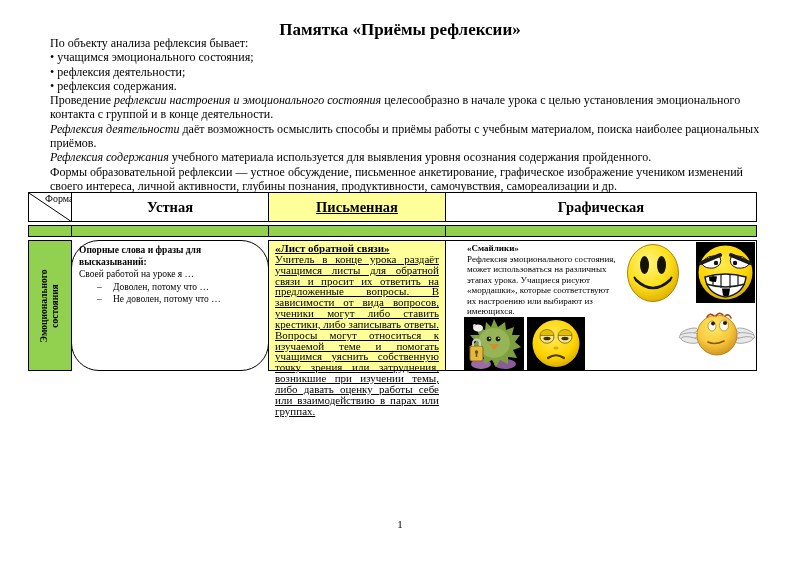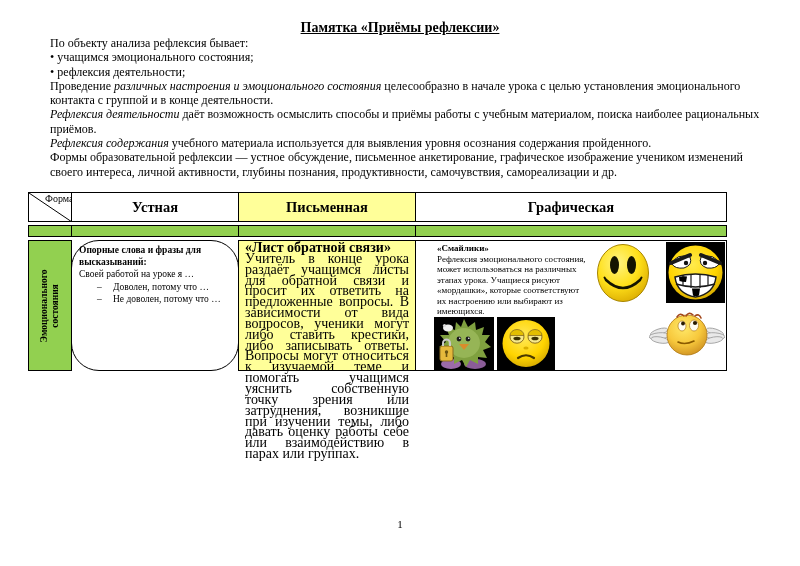--- a/index.html
+++ b/index.html
@@ -2,35 +2,35 @@
 <html><head>
 <meta charset="utf-8">
 <style>
   html,body { margin:0; padding:0; background:#fff; }
   .page {
     position:relative; width:800px; height:566px; background:#fff;
     font-family:"Liberation Serif", serif; color:#000; overflow:hidden;
   }
   .title {
     position:absolute; top:20px; left:0; width:100%;
-    text-align:center; font-weight:bold; font-size:14px;text-decoration:underline;
+    text-align:center; font-weight:bold; font-size:17px;
   }
   .intro {
     position:absolute; top:36px; left:50px; width:714px;
     font-size:12px; line-height:14.3px;
   }
   .intro-line { min-height:14.3px;font-family:Liberation Serif, serif; }
 
   .rtable { position:absolute; top:192px; left:28px; width:742px; }
   .trow { display:flex; }
   .cell {
     box-sizing:border-box; border:1px solid #000; background:#fff;
   }
   .cell + .cell { margin-left:-1px; }
-  .c1 { width:44px; } .c2 { width:168px; } .c3 { width:178px; } .c4 { width:312px; }
+  .c1 { width:44px; } .c2 { width:198px; } .c3 { width:178px;text-decoration:underline; } .c4 { width:312px; }
   .hrow .cell { height:30px; }
   .hlabel {
     display:flex; align-items:center; justify-content:center;
     font-weight:bold; font-size:14.5px;
   }
   .gap { height:3px; }
   .grow .cell { height:12px; }
 
   .corner { position:relative; overflow:hidden; }
   .corner svg { position:absolute; top:0; left:0; }
@@ -46,21 +46,21 @@
     font-weight:bold; font-size:9.5px; line-height:1.2;
     text-align:center; white-space:nowrap;
   }
   .vlabel .vline { display:block; }
 
   .oral-cell { padding:3px 6px 3px 7px; font-size:9.5px; line-height:12.2px;border-radius:28px; }
   .cell-heading { font-weight:bold; }
   .dash-item { display:flex; padding-left:18px; }
   .dash-item .dash { width:16px; flex:none; }
 
-  .written-cell { padding:2px 6px; font-size:14px; line-height:10.85px; }
+  .written-cell { padding:2px 6px; font-size:11px; line-height:10.85px; }
   .written-cell .body { text-align:justify; }
 
   .graphic-cell { position:relative; padding:2px 0 0 21px; font-size:9px; line-height:10.5px; }
   .graphic-text { width:152px; }
   .icon { position:absolute; }
   .icon svg { display:block; width:100%; height:100%; }
   .ic-happy  { left:180px; top:2px;  width:54px; height:60px; }
   .ic-evil   { left:250px; top:1px;  width:59px; height:61px; }
   .ic-shrug  { left:233px; top:70px; width:76px; height:46px; }
   .ic-monster{ left:18px;  top:76px; width:60px; height:53px; }
@@ -75,21 +75,22 @@
 <body>
 
 <div class="page">
 
   <div class="title">Памятка «Приёмы рефлексии»</div>
 
   <div class="intro">
       <div class="intro-line"><span>По объекту анализа рефлексия бывает:</span></div>
       <div class="intro-line"><span>• учащимся эмоционального состояния;</span></div>
       <div class="intro-line"><span>• рефлексия деятельности;</span></div>
-      <div class="intro-line"><span>Проведение </span><i>различных настроения и эмоционального состояния</i><span> целесообразно в начале урока с целью установления эмоционального контакта с группой и в конце деятельности.</span></div>
+      <div class="intro-line"><span>• рефлексия содержания.</span></div>
+      <div class="intro-line"><span>Проведение </span><i>рефлексии настроения и эмоционального состояния</i><span> целесообразно в начале урока с целью установления эмоционального контакта с группой и в конце деятельности.</span></div>
       <div class="intro-line"><i>Рефлексия деятельности</i><span> даёт возможность осмыслить способы и приёмы работы с учебным материалом, поиска наиболее рациональных приёмов.</span></div>
       <div class="intro-line"><i>Рефлексия содержания</i><span> учебного материала используется для выявления уровня осознания содержания пройденного.</span></div>
       <div class="intro-line"><span>Формы образовательной рефлексии — устное обсуждение, письменное анкетирование, графическое изображение учеником изменений своего интереса, личной активности, глубины познания, продуктивности, самочувствия, самореализации и др.</span></div>
     </div>
 
   <div class="rtable">
 
     <div class="trow hrow">
       <div class="cell c1 corner">
         <svg width="44" height="30">

